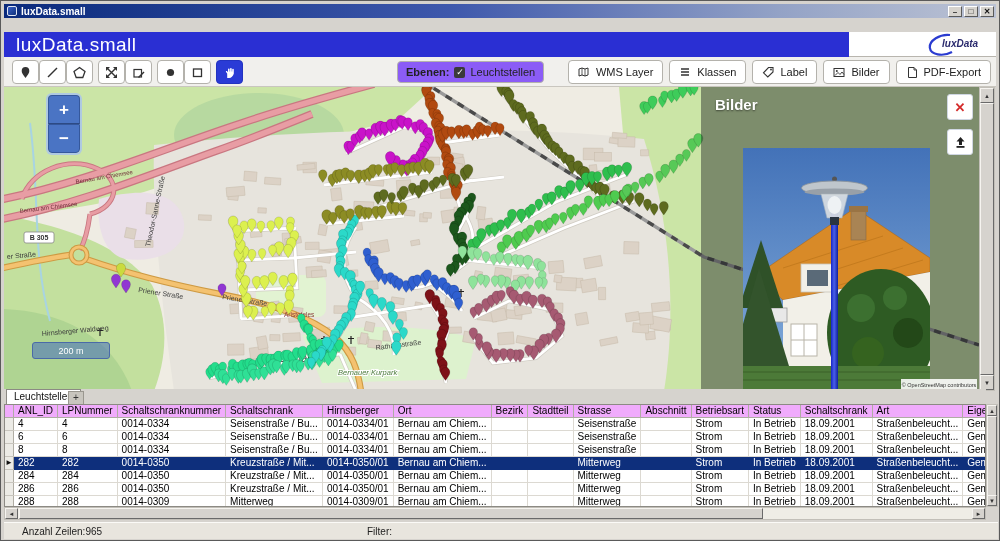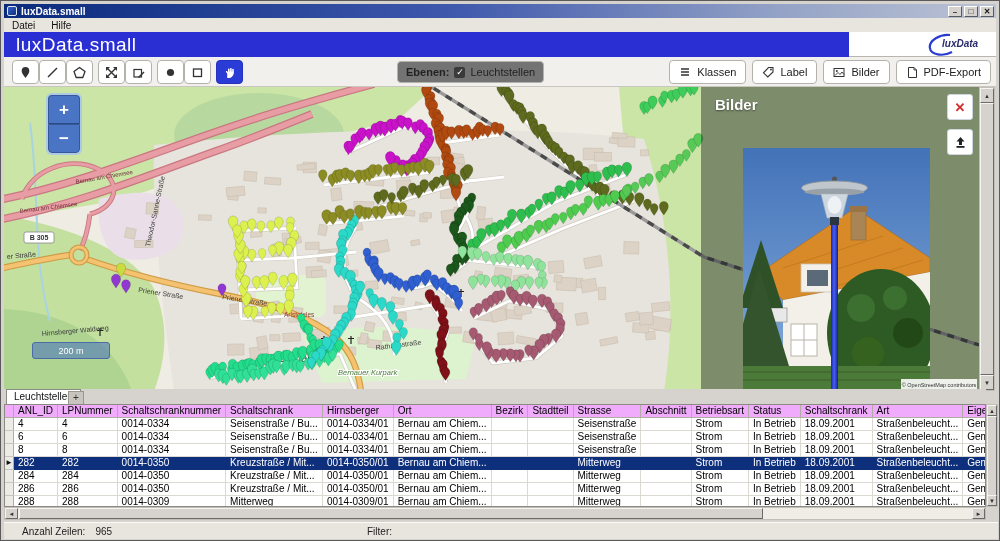--- a/index.html
+++ b/index.html
@@ -20,21 +20,21 @@
   
   .banner{position:absolute;left:3px;top:31px;right:3px;height:25px;background:#fff;border-bottom:1px solid #b8b5ae}
   .banner-blue{position:absolute;left:0;top:0;width:845px;height:25px;background:#2a2fd3;color:#fff;
     font-size:19px;display:flex;align-items:center;padding-left:12px;letter-spacing:.5px}
   .banner-logo{position:absolute;left:895px;top:0;width:117px;height:25px;display:flex;align-items:center;justify-content:center}
   
   .toolbar{position:absolute;left:3px;top:56px;right:3px;height:30px;background:#f1f0ed;border-bottom:1px solid #c9c6bf}
   .tool{position:absolute;top:3px;width:27px;height:24px;background:#fff;border:1px solid #b4b2ac;border-radius:4px;
     display:flex;align-items:center;justify-content:center}
   .tool.active{background:#2a3bd6;border-color:#2333c0}
-  .ebenen-box{position:absolute;left:393px;top:4px;height:22px;border:1px solid #b4b2ac;border-radius:4px;background:#737373;
+  .ebenen-box{position:absolute;left:393px;top:4px;height:22px;border:1px solid #b4b2ac;border-radius:4px;background:#8b5cf6;
     display:flex;align-items:center;gap:5px;padding:0 8px;font-size:11px;color:#222}
   .ebenen-box b{font-weight:bold}
   .chk{width:11px;height:11px;background:#3a3a3a;border-radius:2px;color:#fff;font-size:9px;line-height:11px;text-align:center}
   .right-btns{position:absolute;right:5px;top:3px;display:flex;gap:6px}
   .rbtn{height:24px;background:#fff;border:1px solid #b4b2ac;border-radius:4px;display:flex;align-items:center;gap:5px;
     padding:0 9px;font-size:11px;color:#222;white-space:nowrap}
   
   .map{position:absolute;left:3px;top:86px;width:975px;height:304px;background:#efece3;overflow:hidden}
   .zoomctl{position:absolute;left:42px;top:6px;width:36px;border:2px solid rgba(160,190,230,.8);border-radius:6px;background:rgba(255,255,255,.5)}
   .zbtn{width:32px;height:29px;background:#4a74c4;border:1px solid #35589c;color:#fff;font-size:17px;font-weight:bold;
@@ -67,43 +67,39 @@
   table{border-collapse:collapse;table-layout:fixed;font-size:10px;color:#000}
   th,td{overflow:hidden;white-space:nowrap;text-align:left;font-weight:normal;padding:0 4px;height:12.5px;line-height:12px}
   thead th{background:#f0abfc;border-right:1px solid #b0ada4;border-bottom:1px solid #b0ada4}
   td{border-right:1px solid #dcd9d2;border-bottom:1px solid #dcd9d2;background:#fff}
   td.rowhdr{background:#ecebe6;border-right:1px solid #b0ada4;border-bottom:1px solid #c8c5be;text-align:center;padding:0;font-size:8px;color:#111}
   tr.sel td:not(.rowhdr){background:#0e2f7c;color:#fff;border-right-color:#0e2f7c;border-bottom-color:#0e2f7c}
   
   .statusbar{position:absolute;left:3px;top:521px;width:994px;height:17px;background:#e8e5de;border-top:1px solid #fbfaf7;
     font-size:10px;color:#222;display:flex;align-items:center}
   .statusbar .cnt-label{margin-left:18px}
-  .statusbar .cnt-val{margin-left:10px}
+  .statusbar .cnt-val{}
   .statusbar .flt{position:absolute;left:363px}
   svg text{font-family:"Liberation Sans",sans-serif}
 </style>
 </head>
 <body>
 
 <div id="app">
 
   <div class="titlebar">
     <span class="app-icon"></span>
     <span>luxData.small</span>
     <span class="win-btns">
         <span class="win-btn">–</span>
         <span class="win-btn">□</span>
         <span class="win-btn">✕</span>
       </span>
   </div>
 
-  <div class="menubar">
-      <span class="menu-item">Datei</span>
-      <span class="menu-item">Hilfe</span>
-    </div>
 
   <div class="banner">
     <div class="banner-blue">
       <span>luxData.small</span>
     </div>
     <div class="banner-logo">
       <svg width="84" height="25" viewBox="0 0 84 25">
         <path d="M34,3 A15,9.5 -14 1 0 36,20" fill="none" stroke="#2a3bd0" stroke-width="2.2"></path>
         <text x="26" y="15" font-size="10" font-style="italic" font-weight="bold" fill="#2b2b6e">luxData</text>
       </svg>
@@ -154,20 +150,27 @@
             <path d="M4.2,12 V7.6 L3,6 C2.6,5.4 3.4,4.6 4,5.1 L5,6.2 V3.4 a0.8,0.8 0 0 1 1.6,0 V5.6 h0.5 V2.8 a0.8,0.8 0 0 1 1.6,0 V5.6 h0.5 V3.6 a0.8,0.8 0 0 1 1.6,0 V7.8 C9.8,10.4 8.4,12 6.2,12 Z" fill="#ffffff"></path>
           </svg>
         </div>
       </div>
     <div class="ebenen-box">
       <b>Ebenen:</b>
       <span class="chk">✓</span>
       <span>Leuchtstellen</span>
     </div>
     <div class="right-btns" id="right-btns">
+        <div class="rbtn">
+          <svg width="13" height="13" viewBox="0 0 13 13">
+            <path d="M1,3 4,2 7,3 10,2 V9 L7,10 4,9 1,10 Z" fill="none" stroke="#333" stroke-width="1"></path>
+            <path d="M4,2 V9 M7,3 V10" stroke="#333" stroke-width="0.8"></path>
+          </svg>
+          <span>WMS Layer</span>
+        </div>
         <div class="rbtn">
           <svg width="13" height="13" viewBox="0 0 13 13">
             <path d="M2,3 H10 M2,6 H10 M2,9 H10" stroke="#333" stroke-width="1.4"></path>
           </svg>
           <span>Klassen</span>
         </div>
         <div class="rbtn">
           <svg width="13" height="13" viewBox="0 0 13 13">
             <path d="M6.5,1.5 H11 V6 L5.8,11 1.5,6.8 Z" fill="none" stroke="#333" stroke-width="1.1"></path>
             <circle cx="9" cy="3.5" r="0.9" fill="#333"></circle>

